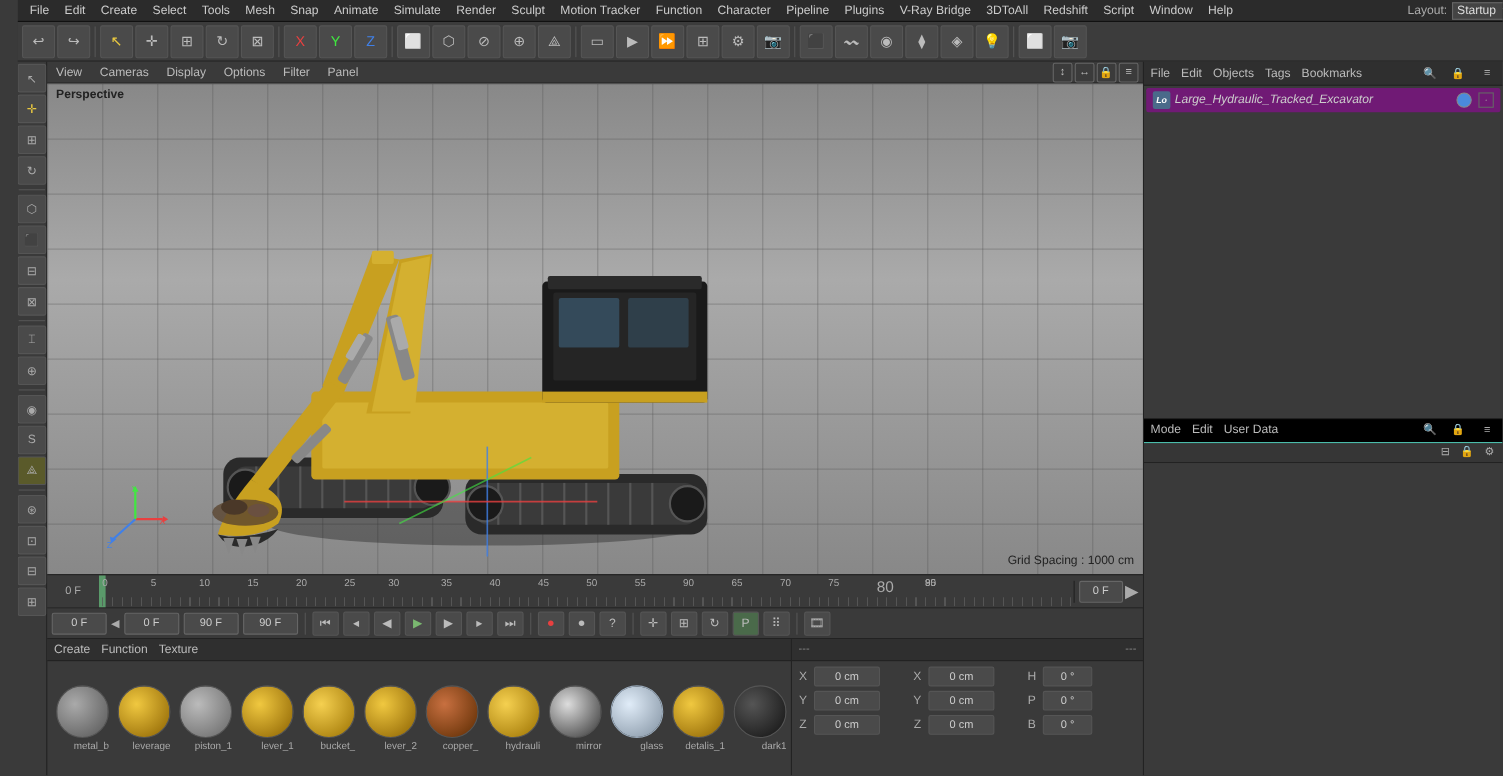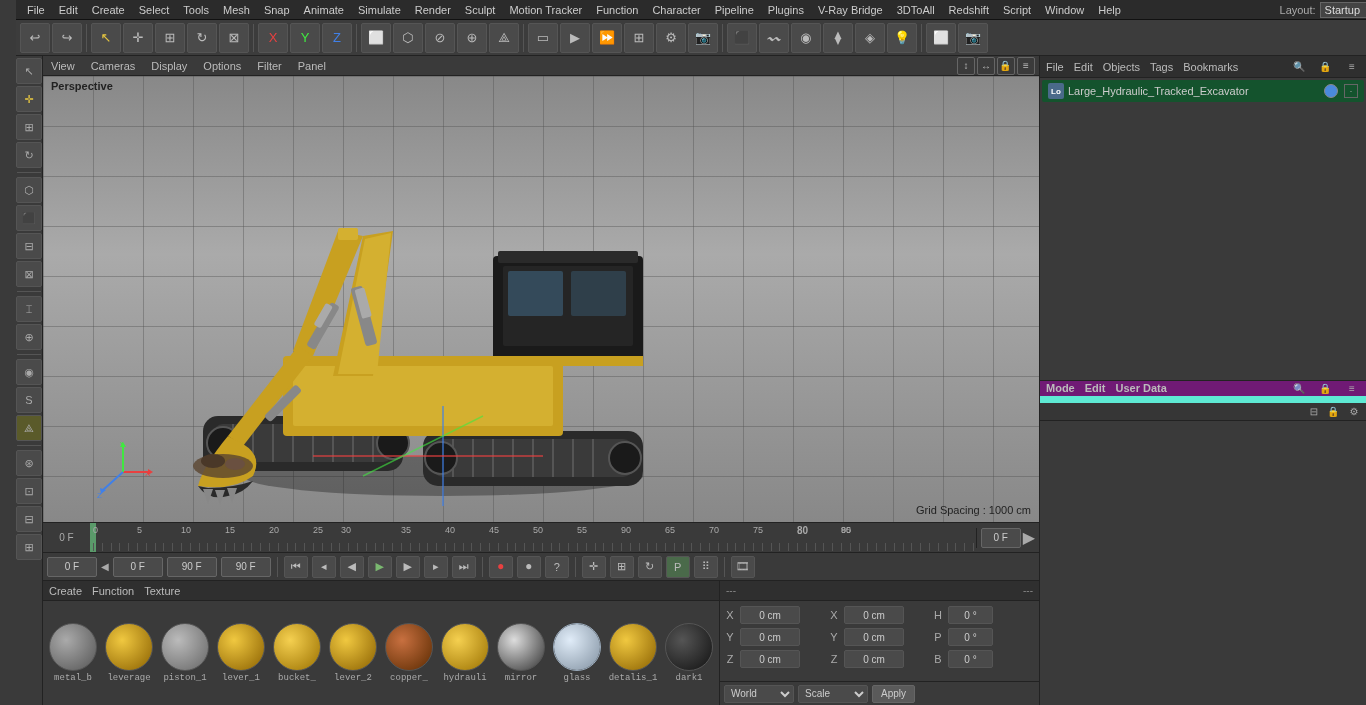--- a/index.html
+++ b/index.html
@@ -273,21 +273,21 @@
     }
     .obj-item {
       display: flex;
       align-items: center;
       height: 22px;
       padding: 0 6px;
       cursor: pointer;
       border-radius: 2px;
       gap: 4px;
     }
-    .obj-item.selected { background: #14532d; }
+    .obj-item.selected { background: #701a75; font-style: italic; }
     .obj-icon {
       width: 16px;
       height: 16px;
       background: #5a7a9a;
       border-radius: 2px;
       display: flex;
       align-items: center;
       justify-content: center;
       font-size: 9px;
       color: #fff;
@@ -296,26 +296,25 @@
 
     
     #attr-panel {
       height: 50%;
       display: flex;
       flex-direction: column;
     }
     #attr-header {
       display: flex;
       align-items: center;
-      background: #701a75;
+      background: #000000;
       height: 22px;
       padding: 0 6px;
-      border-bottom: 7px solid #5eead4;
+      border-bottom: 1px solid #5eead4;
       gap: 10px;
-      font-weight: bold;
     }
     #attr-toolbar {
       display: flex;
       align-items: center;
       height: 18px;
       background: #363636;
       padding: 0 4px;
       gap: 4px;
       border-bottom: 1px solid #222;
       justify-content: flex-end;
@@ -337,24 +336,23 @@
       display: flex;
       align-items: center;
       padding: 4px;
       gap: 4px;
       overflow-x: auto;
       flex: 1;
     }
     .mat-item {
       display: flex;
       flex-direction: column;
-      align-items: center;
+      align-items: flex-end;
       cursor: pointer;
       min-width: 52px;
-      font-family: Liberation Mono, monospace;
     }
     .mat-preview {
       width: 48px;
       height: 48px;
       border-radius: 50%;
       border: 1px solid #555;
       margin-bottom: 2px;
     }
     .mat-label {
       font-size: 9px;
@@ -751,31 +749,31 @@
         <div style="display:flex;align-items:center;flex:1;padding:0 2px;overflow:hidden;">
           <div style="position:relative;width:100%;height:30px;cursor:pointer;">
 
             <div style="position:absolute;top:2px;left:0;right:0;height:14px;display:flex;">
               <span style="position:absolute;left:0px;font-size:9px;color:#aaa;">0</span>
               <span style="position:absolute;left:44px;font-size:9px;color:#aaa;">5</span>
               <span style="position:absolute;left:88px;font-size:9px;color:#aaa;">10</span>
               <span style="position:absolute;left:132px;font-size:9px;color:#aaa;">15</span>
               <span style="position:absolute;left:176px;font-size:9px;color:#aaa;">20</span>
               <span style="position:absolute;left:220px;font-size:9px;color:#aaa;">25</span>
-              <span style="position:absolute;left:248px;font-size:9px;color:#aaa;">30</span>
+              <span style="position:absolute;left:260px;font-size:9px;color:#aaa;">30</span>
               <span style="position:absolute;left:308px;font-size:9px;color:#aaa;">35</span>
               <span style="position:absolute;left:352px;font-size:9px;color:#aaa;">40</span>
               <span style="position:absolute;left:396px;font-size:9px;color:#aaa;">45</span>
               <span style="position:absolute;left:440px;font-size:9px;color:#aaa;">50</span>
               <span style="position:absolute;left:484px;font-size:9px;color:#aaa;">55</span>
               <span style="position:absolute;left:528px;font-size:9px;color:#aaa;">90</span>
               <span style="position:absolute;left:572px;font-size:9px;color:#aaa;">65</span>
               <span style="position:absolute;left:616px;font-size:9px;color:#aaa;">70</span>
               <span style="position:absolute;left:660px;font-size:9px;color:#aaa;">75</span>
-              <span style="position:absolute;left:704px;font-size:10px;color:#aaa;font-weight:bold;">80</span>
+              <span style="position:absolute;left:704px;font-size:14px;color:#aaa;">80</span>
               <span style="position:absolute;left:748px;font-size:9px;color:#aaa;">85</span>
               <span style="position:absolute;left:748px;font-size:9px;color:#aaa;">90</span>
             </div>
 
             <div style="position:absolute;bottom:2px;left:0;right:0;height:8px;background:repeating-linear-gradient(90deg,#555 0,#555 1px,transparent 1px,transparent 8.8px);"></div>
           </div>
         </div>
         <div style="display:flex;align-items:center;gap:2px;padding:0 4px;border-left:1px solid #222;">
           <input class="frame-input" value="0 F" style="width: 40px;">
           <span style="font-size:16px;color:#aaa;cursor:pointer;">▶</span>
@@ -914,29 +912,20 @@
               <input class="coord-input" value="0 cm" style="">
               <span class="coord-unit"></span>
               <span class="coord-label">Z</span>
               <input class="coord-input" value="0 cm" style="">
               <span class="coord-unit"></span>
               <span class="coord-label">B</span>
               <input class="coord-input" style="width: 45px;" value="0 °">
             </div>
           </div>
 
-          <div id="transform-bar">
-            <select class="transform-select">
-              <option>World</option>
-            </select>
-            <select class="transform-select">
-              <option>Scale</option>
-            </select>
-            <button class="apply-btn">Apply</button>
-          </div>
         </div>
       </div>
 
     </div>
 
     <div id="right-panel">
 
       <div id="obj-manager">
         <div id="obj-manager-header">
           <span class="panel-menu-item">File</span>

